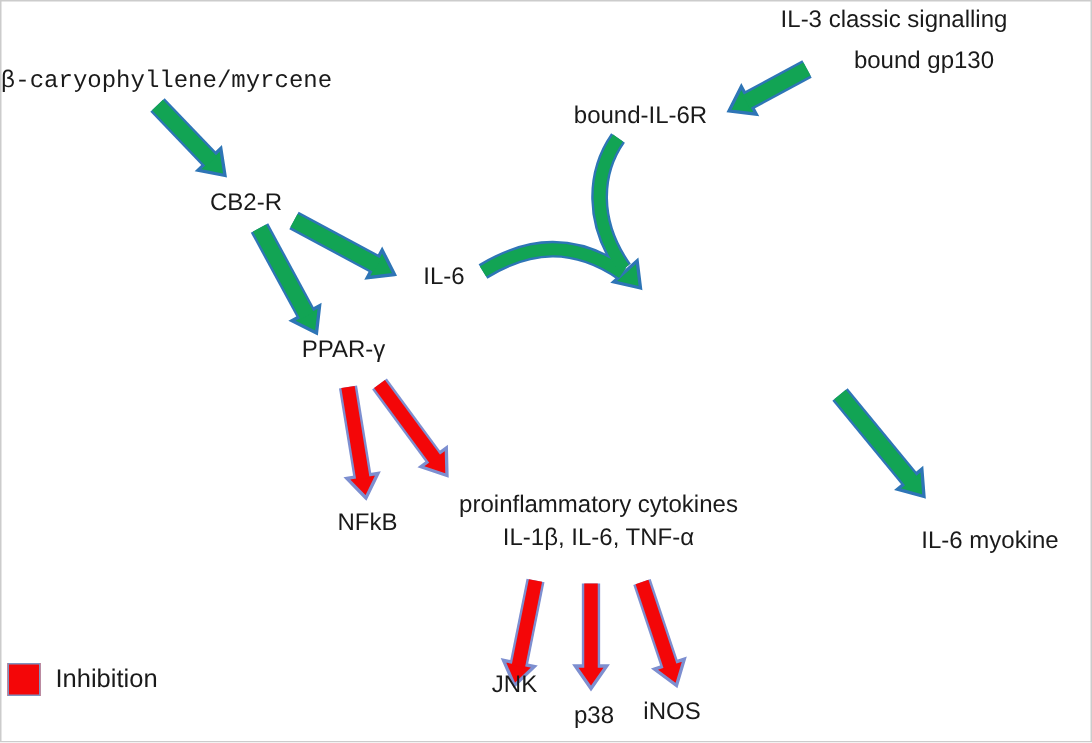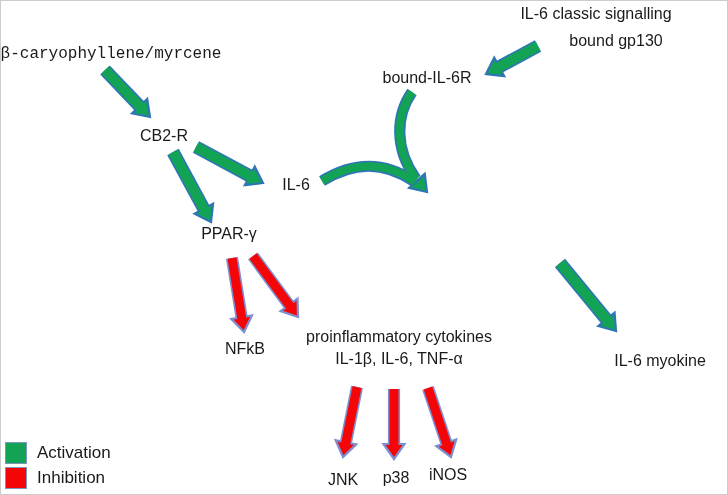--- a/index.html
+++ b/index.html
@@ -91,48 +91,44 @@
       <div class="node" style="left: 228px; top: 222px;">
         <div>PPAR-γ</div>
       </div>
       <div class="node" style="left: 244px; top: 337px;">
         <div>NFkB</div>
       </div>
       <div class="node" style="left: 398px; top: 325px;">
         <div>proinflammatory cytokines</div>
         <div>IL-1β, IL-6, TNF-α</div>
       </div>
-      <div class="node" style="left: 342px; top: 468px;">
+      <div class="node" style="left: 342px; top: 445px;">
         <div>JNK</div>
       </div>
       <div class="node" style="left: 395px; top: 466px;">
         <div>p38</div>
       </div>
       <div class="node" style="left: 447px; top: 463px;">
         <div>iNOS</div>
       </div>
       <div class="node" style="left: 595px; top: 2px;">
-        <div>IL-6 classic signalling</div>
+        <div>IL-3 classic signalling</div>
       </div>
       <div class="node" style="left: 615px; top: 29px;">
         <div>bound gp130</div>
       </div>
       <div class="node" style="left: 426px; top: 66px;">
         <div>bound-IL-6R</div>
       </div>
       <div class="node" style="left: 507px; top: 199px;">
       </div>
       <div class="node" style="left: 659px; top: 349px;">
         <div>IL-6 myokine</div>
       </div>
     </div>
 
   <div id="legend">
     <div class="legend-row">
-      <div class="swatch" style="background: rgb(18, 164, 84);"></div>
-      <div class="legend-label">Activation</div>
-    </div>
-    <div class="legend-row">
       <div class="swatch" style="background: rgb(244, 6, 8);"></div>
       <div class="legend-label">Inhibition</div>
     </div>
   </div>
 </div>
 
 </body></html>

